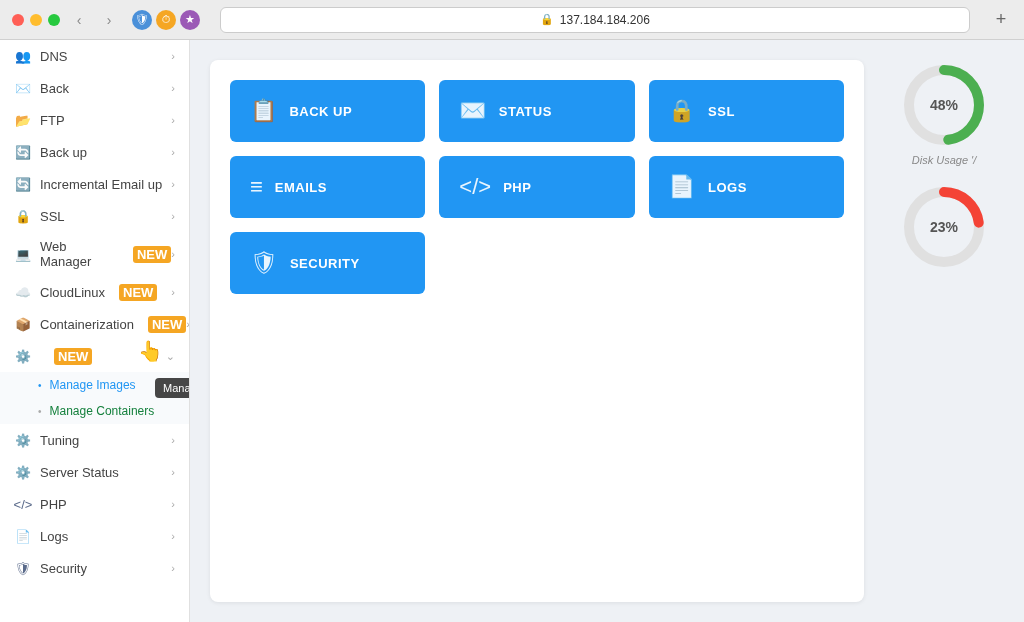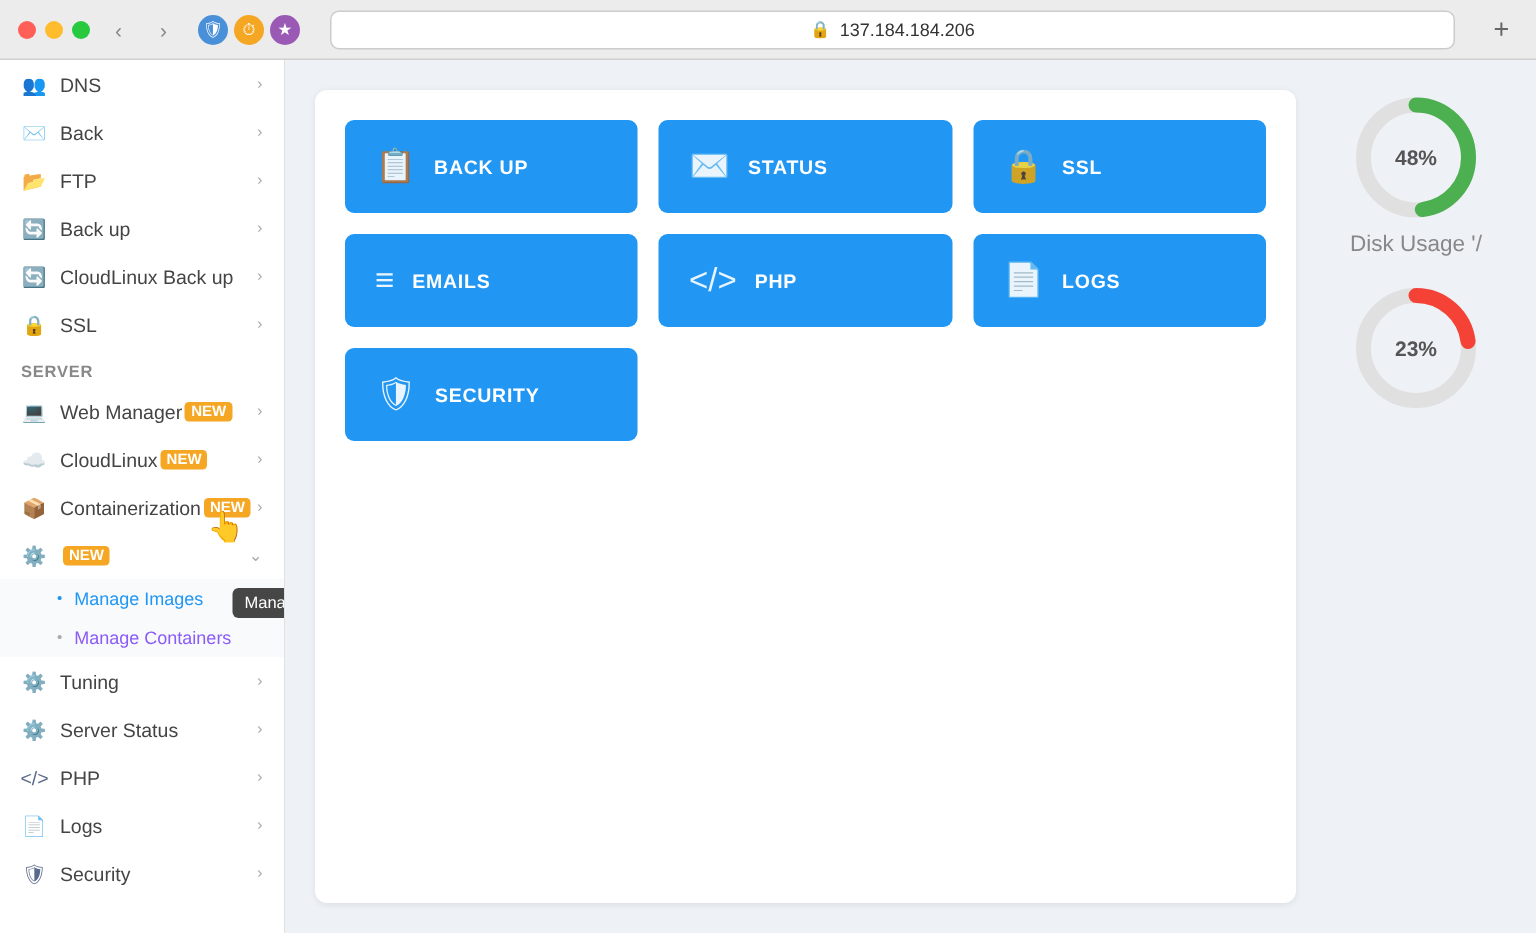--- a/index.html
+++ b/index.html
@@ -126,46 +126,46 @@
     }
     .sidebar-item.active .item-icon { color: #2196f3; }
     .sidebar-item .chevron {
       margin-left: auto;
       color: #aaa;
       font-size: 11px;
     }
     .badge-new {
       background: #f5a623;
       color: white;
-      font-size: 10px;
+      font-size: 13px;
       font-weight: bold;
       padding: 1px 4px;
       border-radius: 3px;
-      margin-left: 2px;
+      margin-left: 14px;
     }
 
     .section-header {
       padding: 10px 14px 4px;
       font-size: 11px;
       font-weight: 700;
       color: #888;
       letter-spacing: 0.5px;
     }
 
     
     .docker-submenu {
       background: #f8fafc;
       text-align: center;
     }
     .docker-submenu .sub-item {
       display: flex;
       align-items: center;
       padding: 6px 14px 6px 38px;
       font-size: 12px;
-      color: #8b5cf6;
+      color: #15803d;
       cursor: pointer;
     }
     .docker-submenu .sub-item.active { color: #2196f3; }
     .docker-submenu .sub-item::before {
       content: '•';
       margin-right: 8px;
       color: #aaa;
       font-size: 10px;
     }
     .docker-submenu .sub-item.active::before { color: #2196f3; }
@@ -247,23 +247,24 @@
     }
 
     
     .donut-container {
       display: flex;
       flex-direction: column;
       align-items: center;
       gap: 4px;
     }
     .donut-label {
-      font-size: 15px;
+      font-size: 11px;
       color: #888;
       text-align: center;
+      font-style: italic;
     }
     svg.donut {
       transform: rotate(-90deg);
     }
 
     .cursor-hand {
       position: absolute;
       font-size: 20px;
       left: 138px;
       top: 339px;
@@ -313,30 +314,29 @@
       <span>FTP</span>
       <span class="chevron">›</span>
     </div>
     <div class="sidebar-item">
       <span class="item-icon">🔄</span>
       <span>Back up</span>
       <span class="chevron">›</span>
     </div>
     <div class="sidebar-item">
       <span class="item-icon">🔄</span>
-      <span>CloudLinux Back up</span>
+      <span>Incremental Email up</span>
       <span class="chevron">›</span>
     </div>
     <div class="sidebar-item">
       <span class="item-icon">🔒</span>
       <span>SSL</span>
       <span class="chevron">›</span>
     </div>
 
-    <div class="section-header">SERVER</div>
 
     <div class="sidebar-item">
       <span class="item-icon">💻</span>
       <span>Web Manager</span>
       <span class="badge-new">NEW</span>
       <span class="chevron">›</span>
     </div>
     <div class="sidebar-item">
       <span class="item-icon">☁️</span>
       <span>CloudLinux</span>

